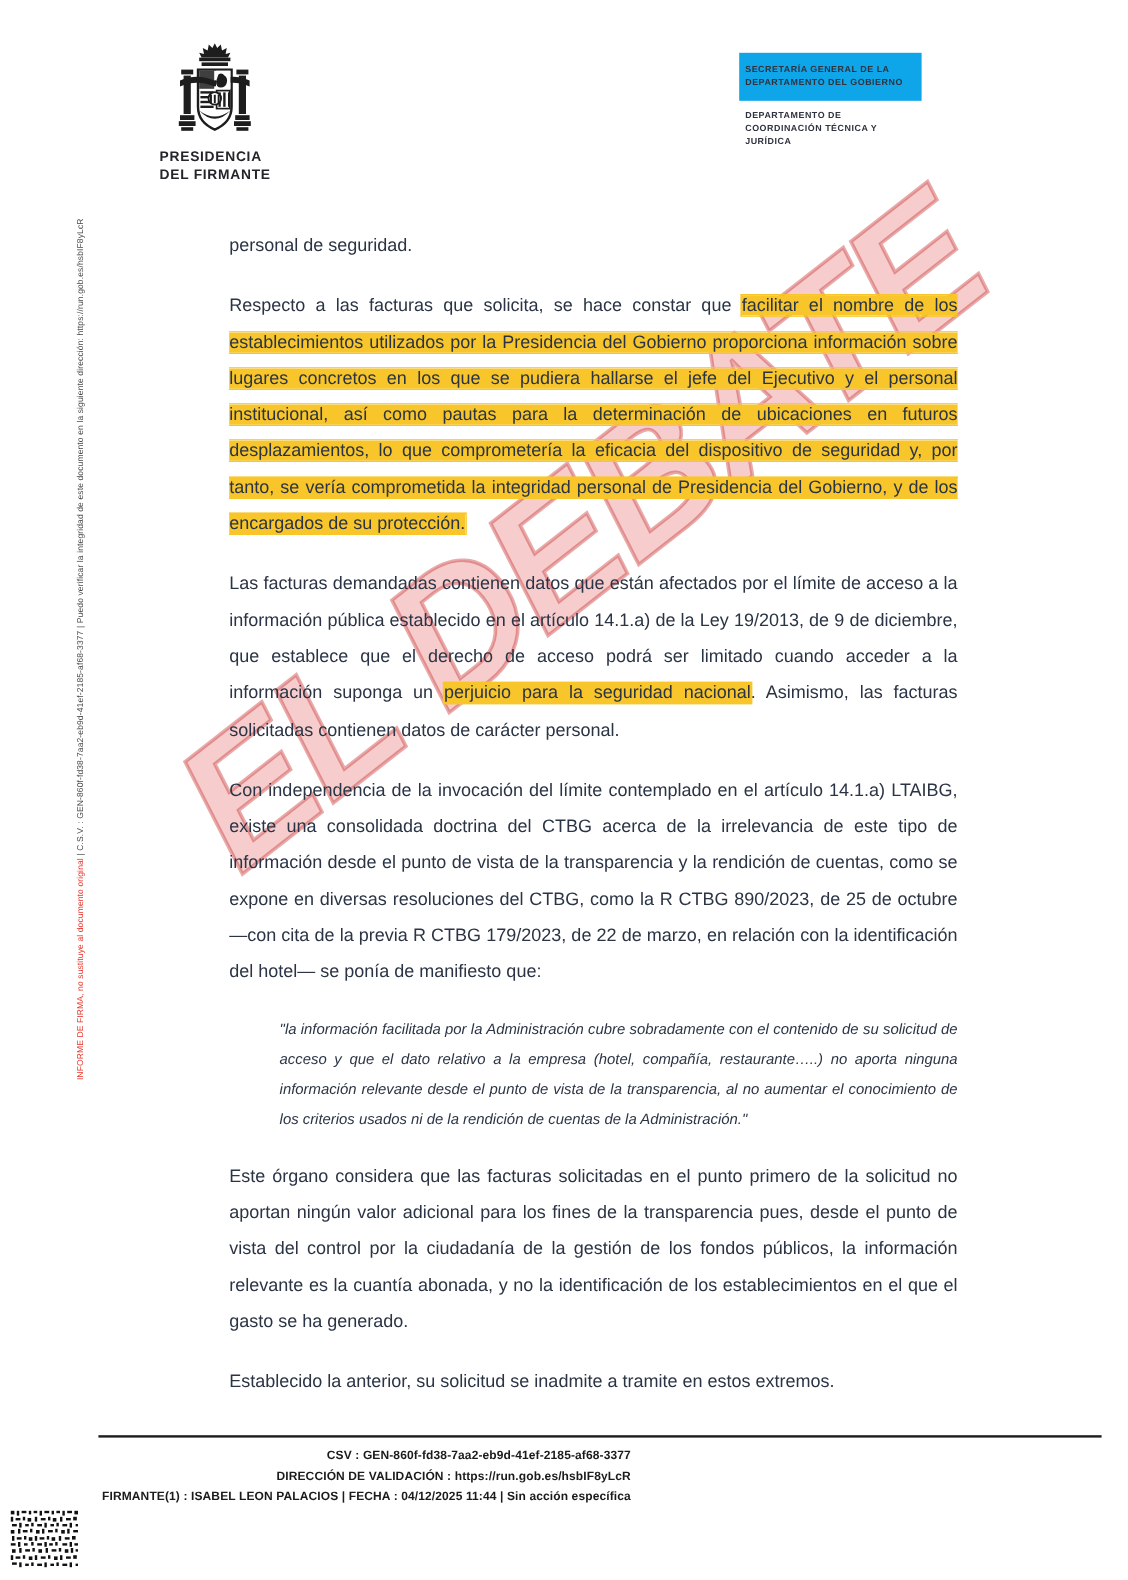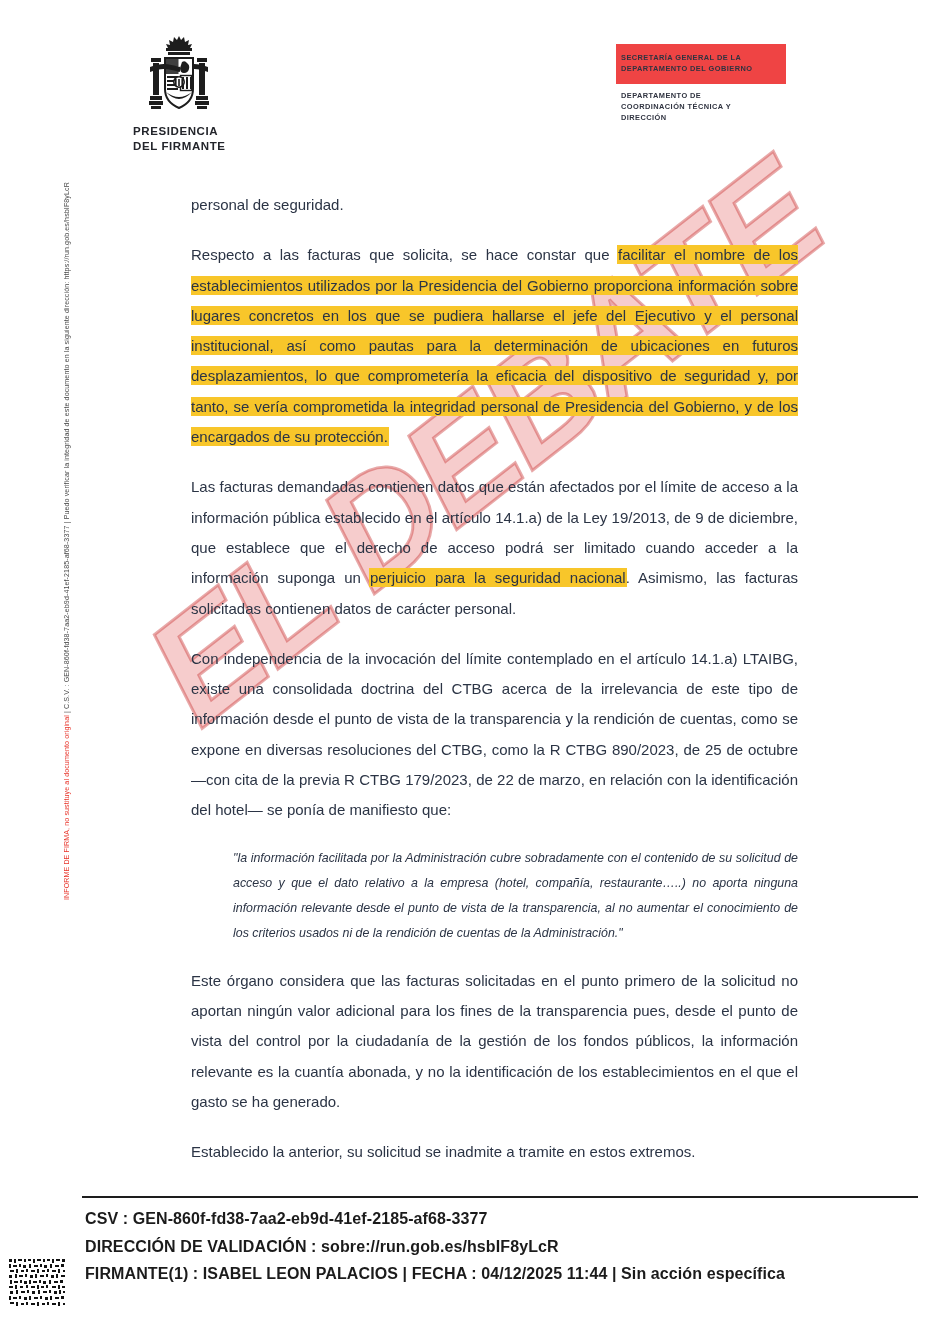--- a/index.html
+++ b/index.html
@@ -71,23 +71,23 @@
     letter-spacing: 0.6px;
     color: #23252b;
   }
   .dept-block {
     position: absolute;
     left: 616px;
     top: 16px;
     width: 176px;
   }
   .dept-shaded {
-    background: #ef4444;
+    background: #0ea5e9;
     padding: 9px 8px 10px 5px;
-    width: 170px;
+    width: 152px;
     box-sizing: border-box;
   }
   .dept-shaded div,
   .dept-plain div {
     font-size: 7.4px;
     font-weight: bold;
     letter-spacing: 0.45px;
     line-height: 1.45;
     color: #2f3340;
   }
@@ -159,26 +159,27 @@
     background: #1d1d1d;
     z-index: 6;
   }
   .footer-text {
     position: absolute;
     left: 85px;
     top: 1205px;
     z-index: 6;
   }
   .footer-text div {
-    font-size: 16px;
+    font-size: 10px;
     font-weight: bold;
     line-height: 1.72;
     color: #1b1b1b;
     letter-spacing: 0.1px;
     font-family: "Liberation Sans", "DejaVu Sans", sans-serif;
+    text-align: right;
   }
   .qr {
     position: absolute;
     left: 8px;
     top: 1258px;
     width: 58px;
     height: 50px;
     z-index: 6;
   }
   .qr svg { display:block; }
@@ -250,21 +251,21 @@
     </div>
 
     <div class="dept-block">
       <div class="dept-shaded">
         <div>SECRETARÍA GENERAL DE LA</div>
         <div>DEPARTAMENTO DEL GOBIERNO</div>
       </div>
       <div class="dept-plain">
         <div>DEPARTAMENTO DE</div>
         <div>COORDINACIÓN TÉCNICA Y</div>
-        <div>DIRECCIÓN</div>
+        <div>JURÍDICA</div>
       </div>
     </div>
   </div>
 
   <div class="watermark">
     <svg viewBox="0 0 640 640">
       <text class="wm-text" x="20" y="430" transform="rotate(-38 20 430)">EL DEBATE</text>
     </svg>
   </div>
 
@@ -282,21 +283,21 @@
 
     <p class="para">Este órgano considera que las facturas solicitadas en el punto primero de la solicitud no aportan ningún valor adicional para los fines de la transparencia pues, desde el punto de vista del control por la ciudadanía de la gestión de los fondos públicos, la información relevante es la cuantía abonada, y no la identificación de los establecimientos en el que el gasto se ha generado.</p>
 
     <p class="para">Establecido la anterior, su solicitud se inadmite a tramite en estos extremos.</p>
   </div>
 
   <div class="footer-rule"></div>
 
   <div class="footer-text">
     <div>CSV : GEN-860f-fd38-7aa2-eb9d-41ef-2185-af68-3377</div>
-    <div>DIRECCIÓN DE VALIDACIÓN : sobre://run.gob.es/hsbIF8yLcR</div>
+    <div>DIRECCIÓN DE VALIDACIÓN : https://run.gob.es/hsbIF8yLcR</div>
     <div>FIRMANTE(1) : ISABEL LEON PALACIOS | FECHA : 04/12/2025 11:44 | Sin acción específica</div>
   </div>
 
   <div class="qr">
     <svg width="58" height="50" viewBox="0 0 58 50">
       <rect width="58" height="50" fill="#ffffff"></rect>
       <g fill="#111111">
         <rect x="1" y="1" width="3" height="3"></rect>
           <rect x="6" y="1" width="2" height="4"></rect>
           <rect x="10" y="1" width="4" height="2"></rect>

